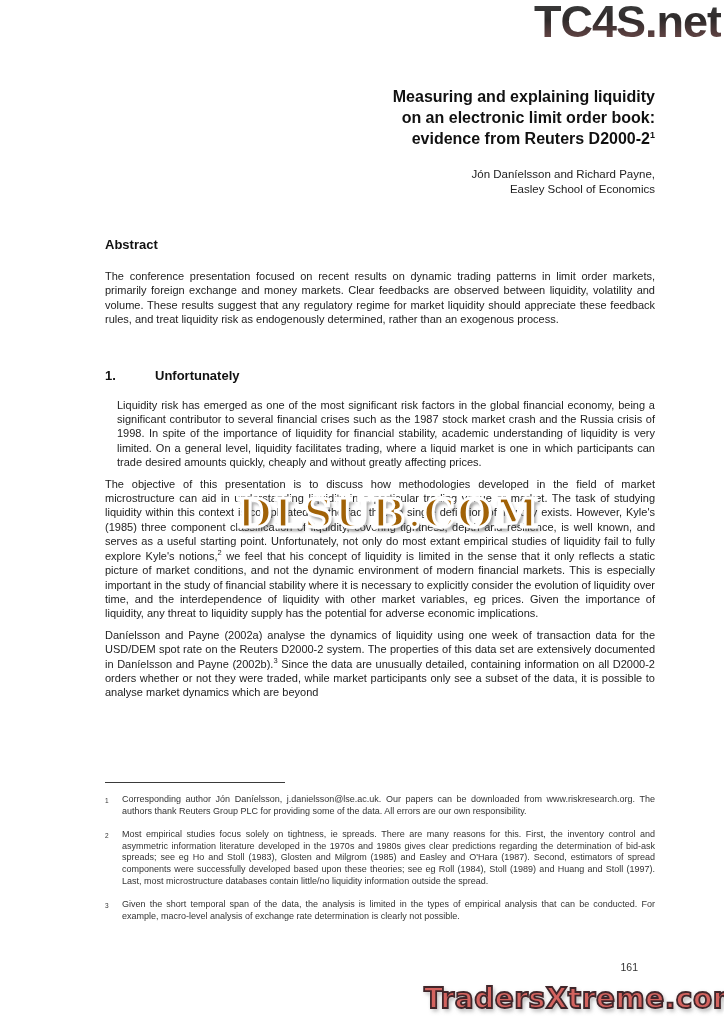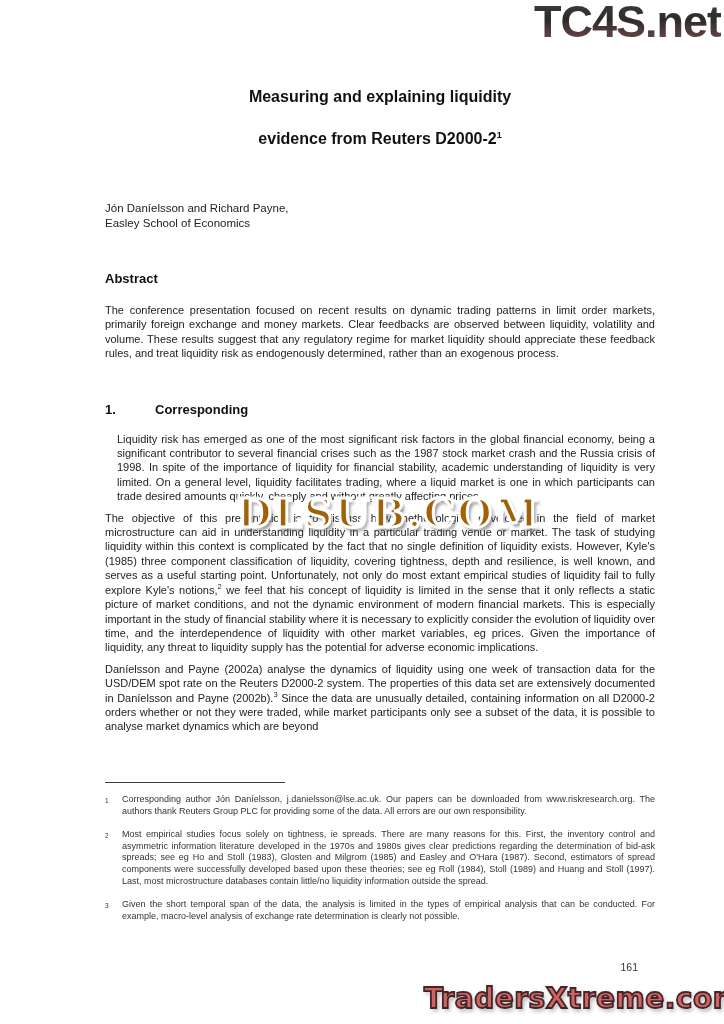--- a/index.html
+++ b/index.html
@@ -35,30 +35,30 @@
     top: 0;
     width: 550px;
     padding-top: 86px;
   }
 
   .title {
     margin: 0;
     font-size: 16px;
     line-height: 21px;
     font-weight: bold;
-    text-align: center;
+    text-align: right;
     color: #111;
   }
   .title sup { font-size: 9px; vertical-align: super; line-height: 0; }
 
   .authors {
-    margin-top: 52px;
+    margin-top: 18px;
     font-size: 11.5px;
     line-height: 15px;
-    text-align: left;
+    text-align: right;
     color: #222;
   }
 
   .abstract-heading {
     margin: 40px 0 0 0;
     font-size: 13px;
     font-weight: bold;
     color: #111;
   }
 
@@ -149,29 +149,29 @@
 </style>
 </head>
 <body>
 
 <div class="page">
 
   <div class="tc4s">TC4S.net</div>
 
   <div class="content">
 
-    <h1 class="title"><span>Measuring and explaining liquidity</span><br><br><span>evidence from Reuters D2000-2</span><sup>1</sup></h1>
+    <h1 class="title"><span>Measuring and explaining liquidity</span><br><span>on an electronic limit order book:</span><br><span>evidence from Reuters D2000-2</span><sup>1</sup></h1>
 
     <div class="authors"><span>Jón Daníelsson and Richard Payne,</span><br><span>Easley School of Economics</span></div>
 
     <h2 class="abstract-heading">Abstract</h2>
 
     <p class="body">The conference presentation focused on recent results on dynamic trading patterns in limit order markets, primarily foreign exchange and money markets. Clear feedbacks are observed between liquidity, volatility and volume. These results suggest that any regulatory regime for market liquidity should appreciate these feedback rules, and treat liquidity risk as endogenously determined, rather than an exogenous process.</p>
 
-    <h2 class="section-heading"><span class="sec-num">1.</span><span>Corresponding</span></h2>
+    <h2 class="section-heading"><span class="sec-num">1.</span><span>Unfortunately</span></h2>
 
     <p class="body para1">Liquidity risk has emerged as one of the most significant risk factors in the global financial economy, being a significant contributor to several financial crises such as the 1987 stock market crash and the Russia crisis of 1998. In spite of the importance of liquidity for financial stability, academic understanding of liquidity is very limited. On a general level, liquidity facilitates trading, where a liquid market is one in which participants can trade desired amounts quickly, cheaply and without greatly affecting prices.</p>
 
     <p class="body tight"><span>The objective of this presentation is to discuss how methodologies developed in the field of market microstructure can aid in understanding liquidity in a particular trading venue or market. The task of studying liquidity within this context is complicated by the fact that no single definition of liquidity exists. However, Kyle's (1985) three component classification of liquidity, covering tightness, depth and resilience, is well known, and serves as a useful starting point. Unfortunately, not only do most extant empirical studies of liquidity fail to fully explore Kyle's notions,</span><sup class="fnref">2</sup><span> we feel that his concept of liquidity is limited in the sense that it only reflects a static picture of market conditions, and not the dynamic environment of modern financial markets. This is especially important in the study of financial stability where it is necessary to explicitly consider the evolution of liquidity over time, and the interdependence of liquidity with other market variables, eg prices. Given the importance of liquidity, any threat to liquidity supply has the potential for adverse economic implications.</span></p>
 
     <p class="body tight"><span>Daníelsson and Payne (2002a) analyse the dynamics of liquidity using one week of transaction data for the USD/DEM spot rate on the Reuters D2000-2 system. The properties of this data set are extensively documented in Daníelsson and Payne (2002b).</span><sup class="fnref">3</sup><span> Since the data are unusually detailed, containing information on all D2000-2 orders whether or not they were traded, while market participants only see a subset of the data, it is possible to analyse market dynamics which are beyond</span></p>
 
   </div>
 
   <div class="footnotes">

